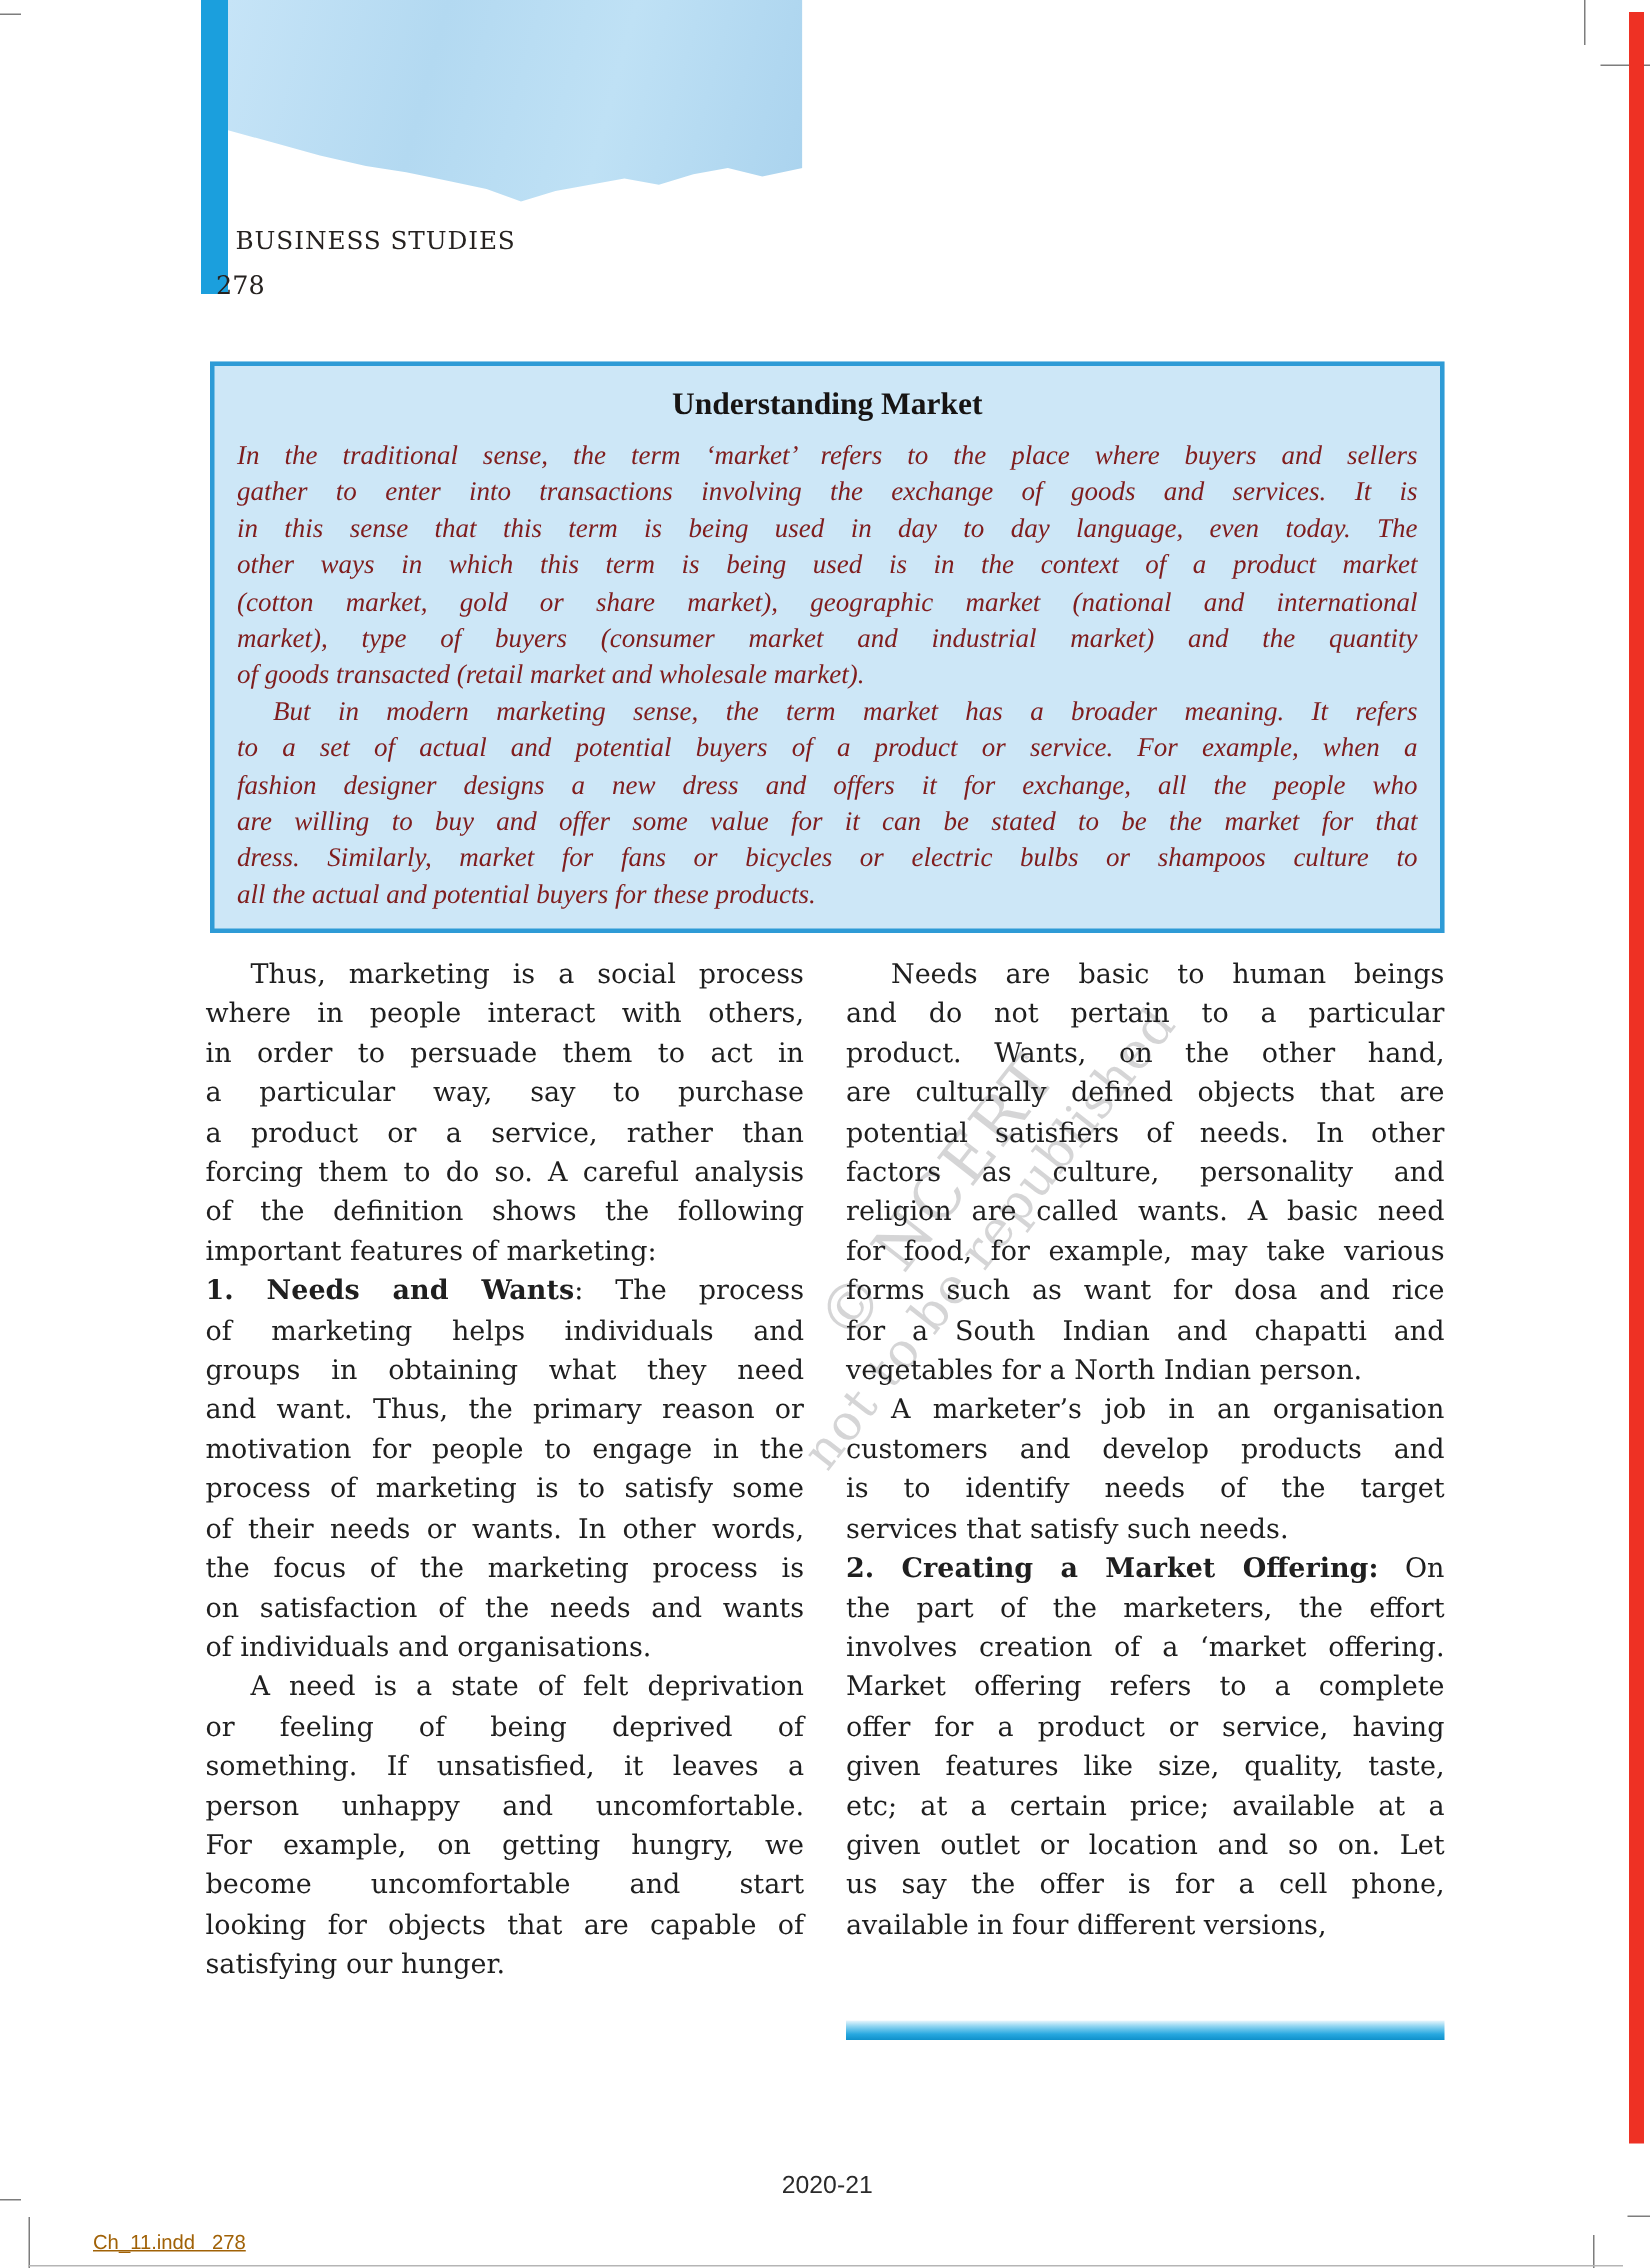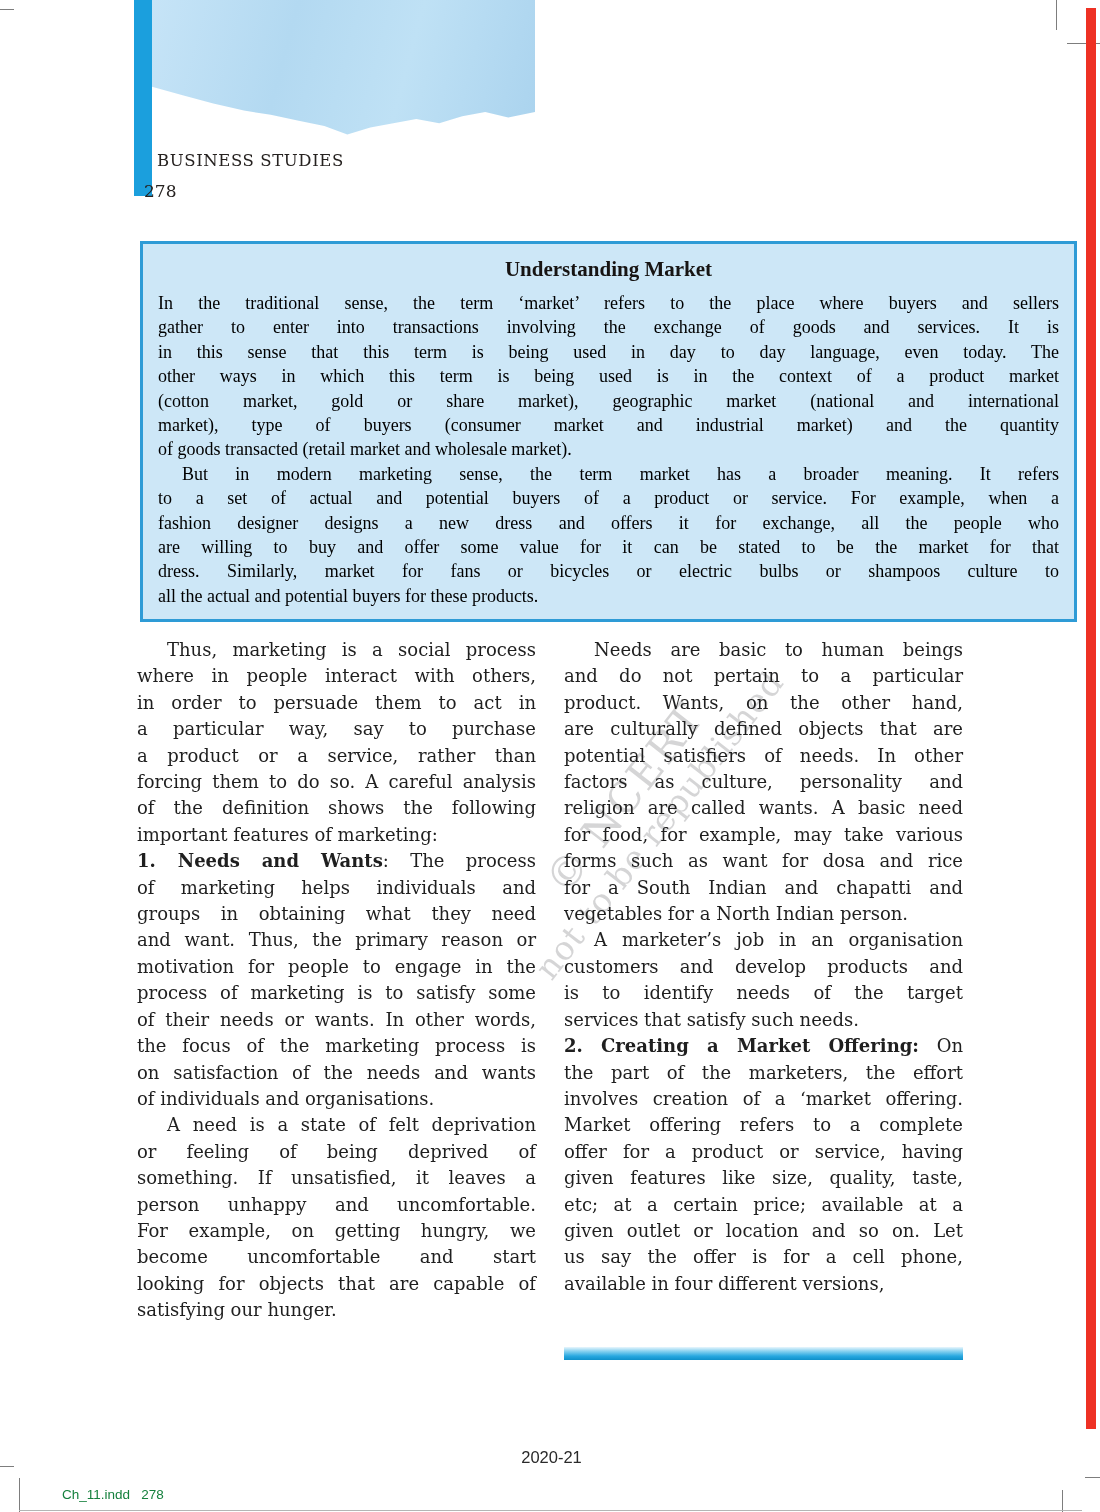--- a/index.html
+++ b/index.html
@@ -17,29 +17,29 @@
     background:linear-gradient(105deg,#c6e4f7 0%,#b3d9f1 35%,#bfe1f5 65%,#aad3ee 100%);
     clip-path:polygon(0 0,100% 0,100% 80%,93% 84%,87% 80%,81% 83%,75% 88%,69% 85%,63% 88%,57% 91%,51% 96%,45% 90%,38% 86%,31% 82%,24% 79%,16% 74%,8% 68%,0 62%);
   }
   .running-head {
     position:absolute; left:157px; top:151px; font-size:16.5px; letter-spacing:0.6px;
     color:#262220;
   }
   .page-num { position:absolute; left:144px; top:181px; font-size:17px; color:#262220; }
 
   .info-box {
-    position:absolute; left:140px; top:241px; width:937px; height:381px;
+    position:absolute; left:140px; top:241px; width:823px; height:381px;
     background:var(--box-fill,#cde7f7); border:3px solid var(--box-border,#2e9bd6);
     padding:13px 15px 8px 15px;
     font-family:"Liberation Serif", serif;
   }
   .info-box .box-title {
     text-align:center; font-weight:bold; font-size:21px; margin-bottom:9px; color:#171413;
   }
-  .info-box .para .line { font-size:18px; line-height:24.4px; color:#000000; }
+  .info-box .para .line { font-size:18px; line-height:24.4px; color:#7f1d1d;font-style:italic; }
 
   .col { position:absolute; top:637px; width:399px; }
   .col-left  { left:137px; }
   .col-right { left:564px; }
   .col .line { font-size:18px; line-height:26.4px; }
 
   .line { text-align:justify; text-align-last:justify; white-space:normal; }
   .line.last { text-align-last:left; }
   .line.indent { text-indent:30px; }
   .info-box .line.indent { text-indent:24px; }
@@ -57,21 +57,21 @@
     position:absolute; left:564px; top:1347px; width:399px; height:13px;
     background:linear-gradient(180deg,#e9f6fd 0%,#8ed4f1 30%,#28a8e0 70%,#0f90ca 100%);
   }
 
   .footer-year {
     position:absolute; left:140px; top:1448px; width:823px; text-align:center;
     font-family:"Liberation Sans", sans-serif; font-size:16.5px; color:#2a2a2a;
   }
   .print-info, .print-timestamp {
     position:absolute; top:1487px; font-family:"Liberation Sans", sans-serif;
-    font-size:13.5px; color:#15803d; white-space:pre;
+    font-size:13.5px; color:#a16207; white-space:pre;text-decoration:underline;
   }
   .print-info { left:62px; }
   .print-timestamp { right:56px;margin-top:48px; }
 
   .crop { position:absolute; background:#7d7d7d; }
   .crop.tl-h { left:0; top:9px; width:14px; height:1px; }
   .crop.tr-v { left:1056px; top:0; width:1px; height:30px; }
   .crop.tr-h { left:1067px; top:43px; width:33px; height:1px; }
   .crop.bl-h { left:0; top:1466px; width:14px; height:1px; }
   .crop.bl-v { left:19px; top:1478px; width:1px; height:34px; }

